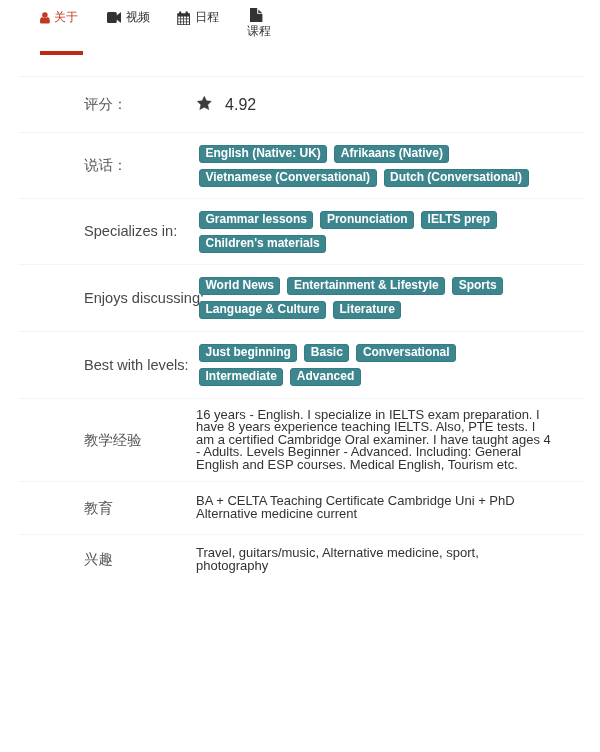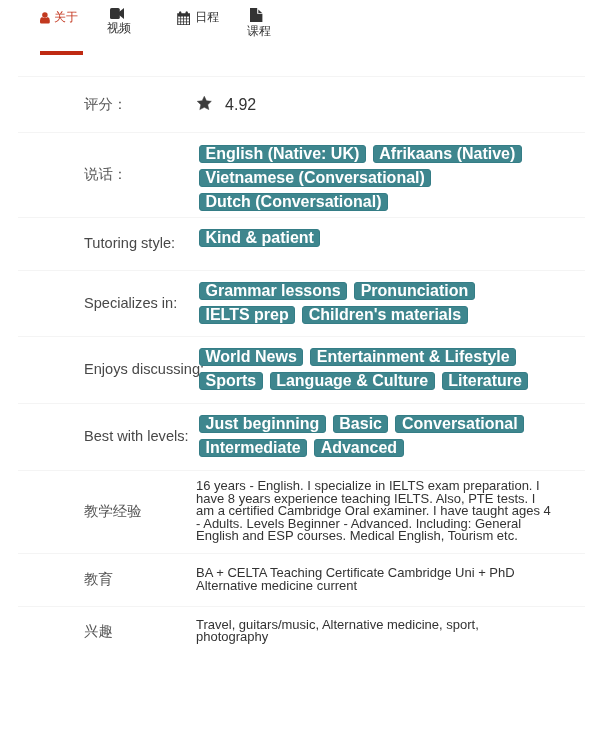--- a/index.html
+++ b/index.html
@@ -37,21 +37,21 @@
     color: #484848; font-size: 14.6px; line-height: 17px; white-space: nowrap; margin-left: 28px;
   }
   .lab.cjk { color: #555; font-size: 14.4px; line-height: 17px; }
   .rating { display: flex; align-items: center; padding-left: 0px; }
   .rating .num { font-size: 16px; line-height: 16px; color: #333; margin-left: 13px; }
   .tags { padding: 11.5px 0 0 3px; width: 345px; box-sizing: content-box; }
   .tag {
     display: inline-block;
     background: #3e868e;
     color: #ffffff;
-    font-size: 16px; font-weight: bold;
+    font-size: 12px; font-weight: bold;
     line-height: 13px;
     padding: 1px 5.5px 2px 5.5px;
     border: 1px solid #357d86;
     border-radius: 3px;
     margin: 0 7px 6px 0;
     white-space: nowrap; vertical-align: top;
   }
   .para {
     padding: 0; width: 358px; box-sizing: content-box;
     font-size: 13px; line-height: 12.6px; color: #333;
@@ -67,21 +67,21 @@
       <span class="ico" style="width:10px;height:12px;margin-right:4px;position:relative;top:1px;">
         <svg width="10" height="12" viewBox="0 0 10 12">
             <g fill="#c2391f">
           <circle cx="4.9" cy="2.9" r="2.75"></circle>
           <path d="M4.9 5.8 Q2.9 5.8 2.0 4.9 Q0 5.4 0 8.4 L0 10.3 Q0 11.6 1.4 11.6 L8.4 11.6 Q9.8 11.6 9.8 10.3 L9.8 8.4 Q9.8 5.4 7.8 4.9 Q6.9 5.8 4.9 5.8 Z"></path>
         </g>
           </svg>
       </span>
       <span class="lbl">关于</span>
     </a>
-    <a class="tab" style="left:107px;flex-direction:column;">
+    <a class="tab" style="left:107px;">
       <span class="ico" style="width:14px;height:11px;margin-right:5px;position:relative;top:0px;">
         <svg width="14" height="11" viewBox="0 0 14 11">
             <g fill="#333">
           <rect x="0" y="0" width="9.8" height="11" rx="1.6"></rect>
           <path d="M14 0 L14 11 L9.0 6.9 L9.0 4.1 Z"></path>
         </g>
           </svg>
       </span>
       <span class="lbl">视频</span>
     </a>
@@ -135,28 +135,20 @@
 
     <tr style="height:66px">
       <td class="labcell">
         <div class="lab cjk">说话：</div>
       </td>
       <td class="topcell">
         <div class="tags"><span class="tag">English (Native: UK)</span><span class="tag">Afrikaans (Native)</span><span class="tag">Vietnamese (Conversational)</span><span class="tag">Dutch (Conversational)</span></div>
       </td>
     </tr>
 
-    <tr style="height:53px">
-      <td class="labcell">
-        <div class="lab">Tutoring style:</div>
-      </td>
-      <td class="topcell">
-        <div class="tags"><span class="tag">Kind &amp; patient</span></div>
-      </td>
-    </tr>
 
     <tr style="height:66px">
       <td class="labcell">
         <div class="lab">Specializes in:</div>
       </td>
       <td class="topcell">
         <div class="tags"><span class="tag">Grammar lessons</span><span class="tag">Pronunciation</span><span class="tag">IELTS prep</span><span class="tag">Children's materials</span></div>
       </td>
     </tr>
 

